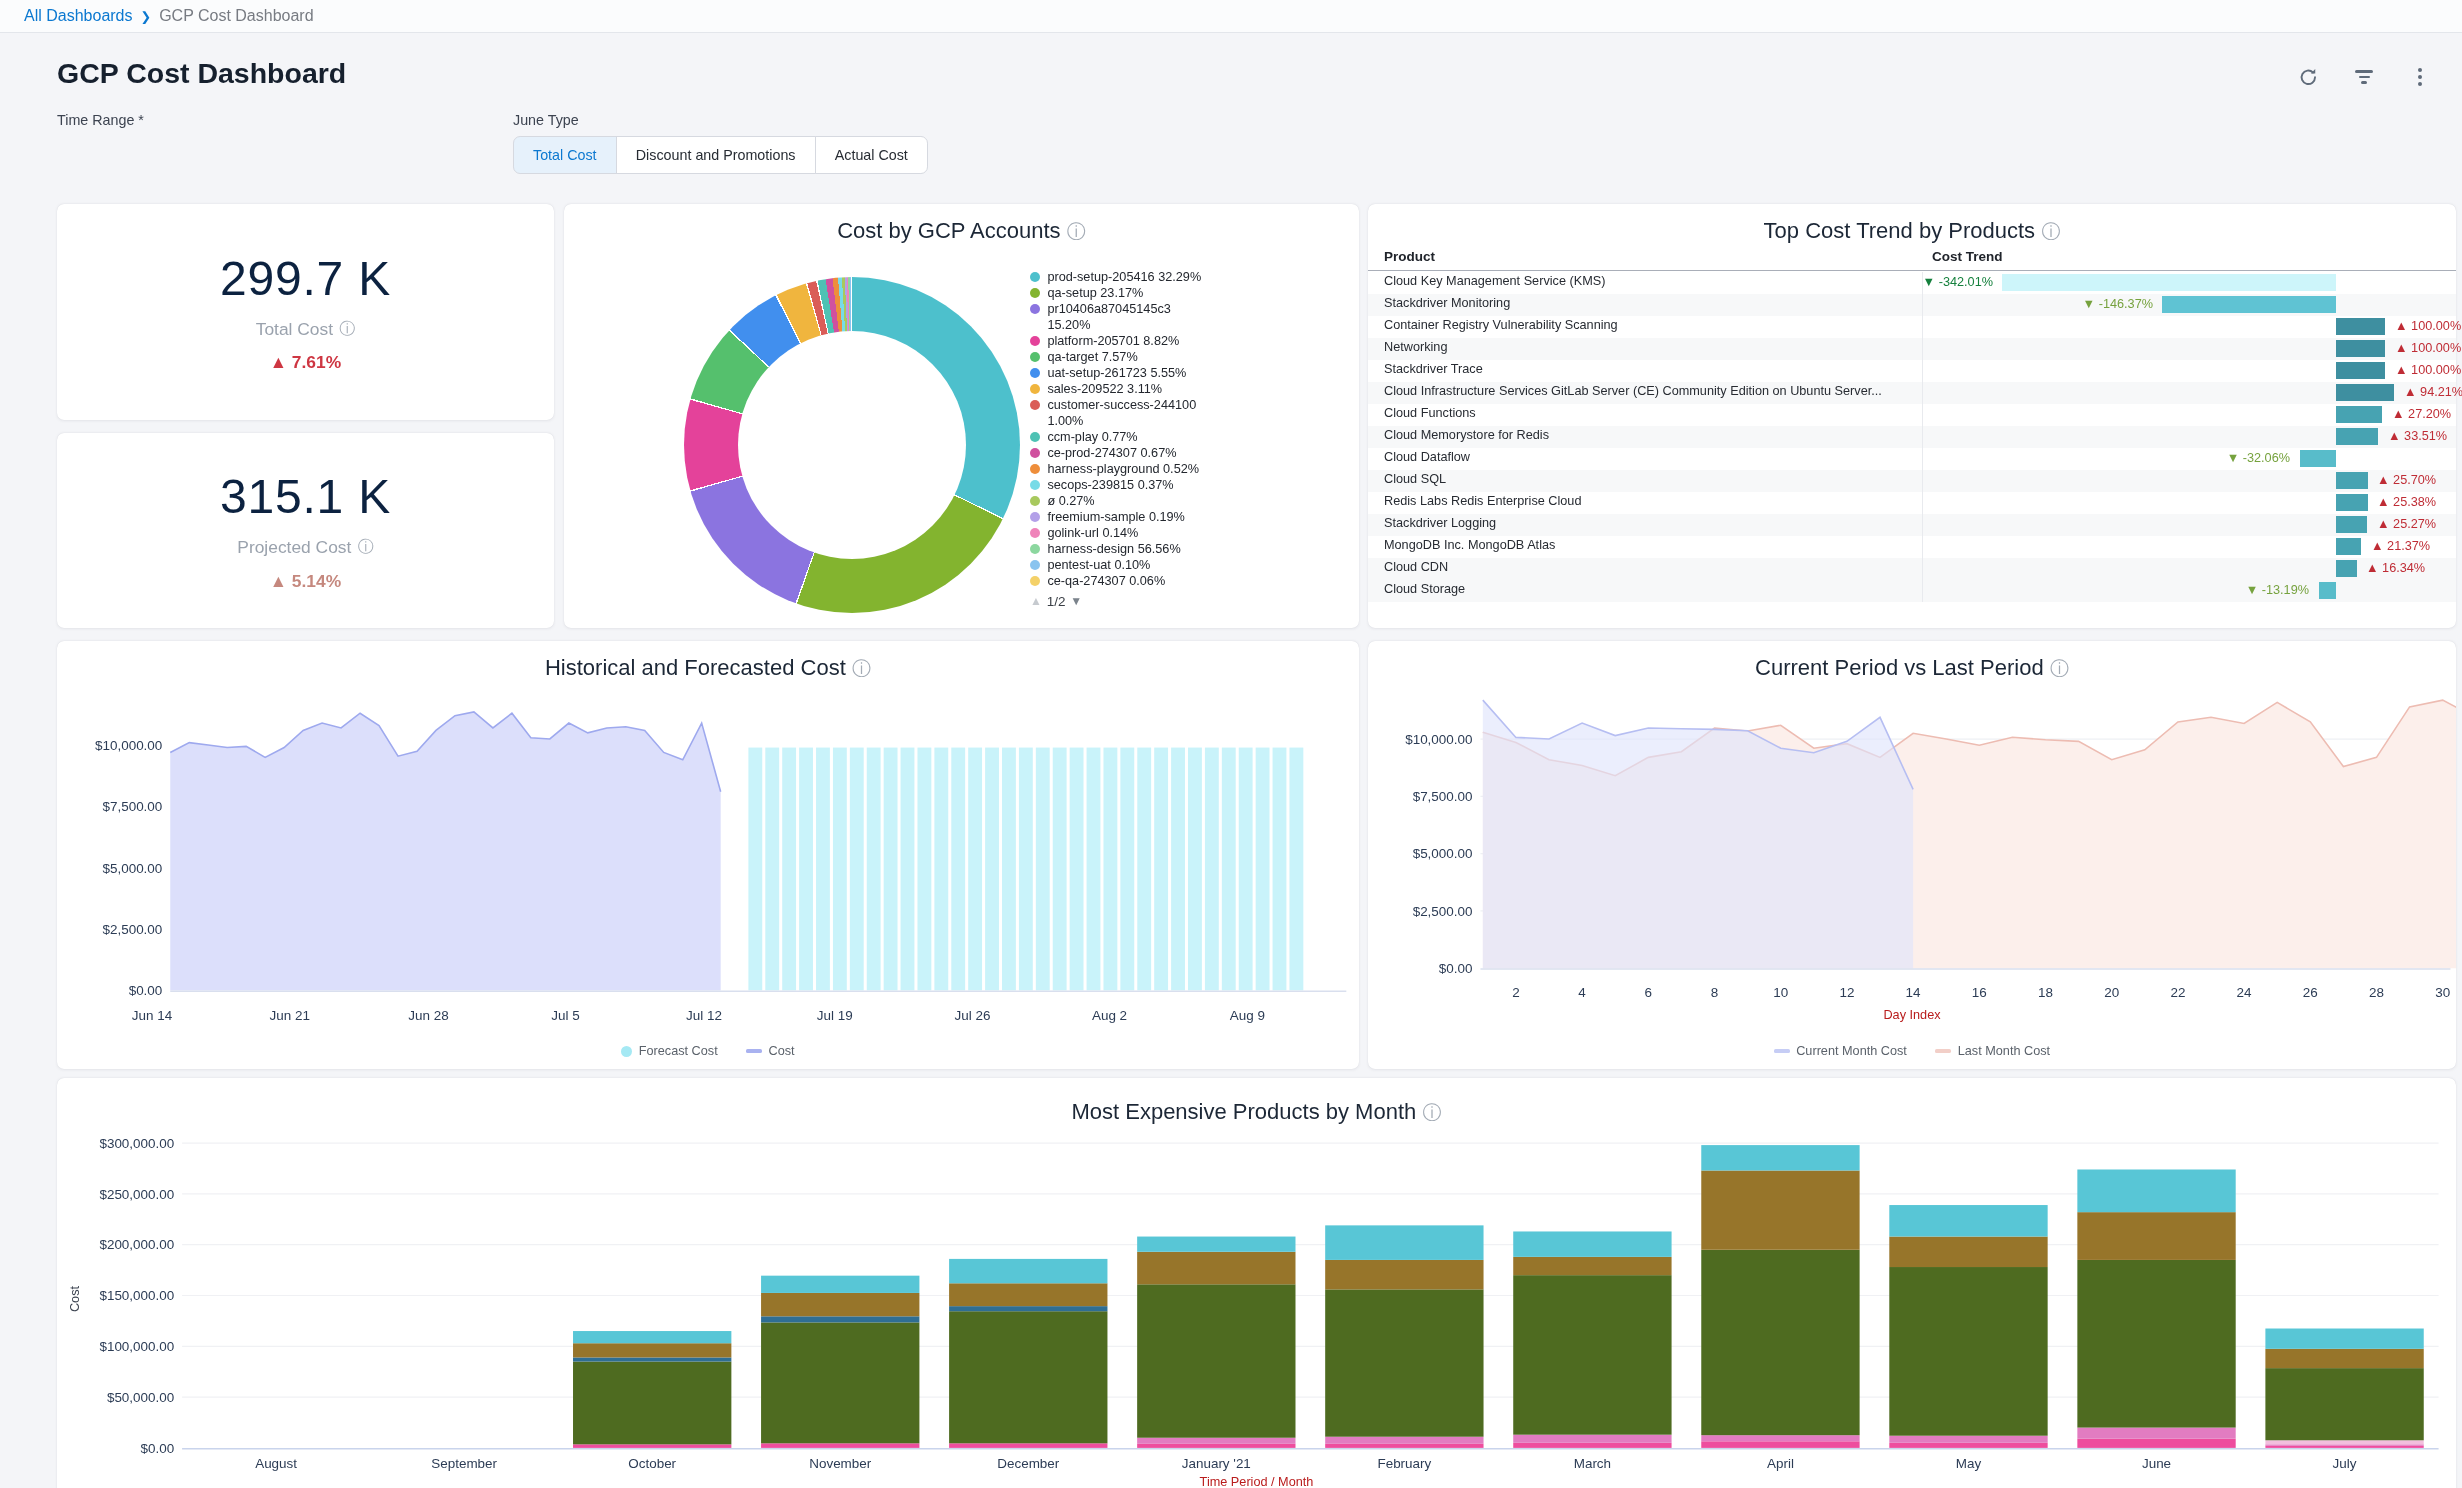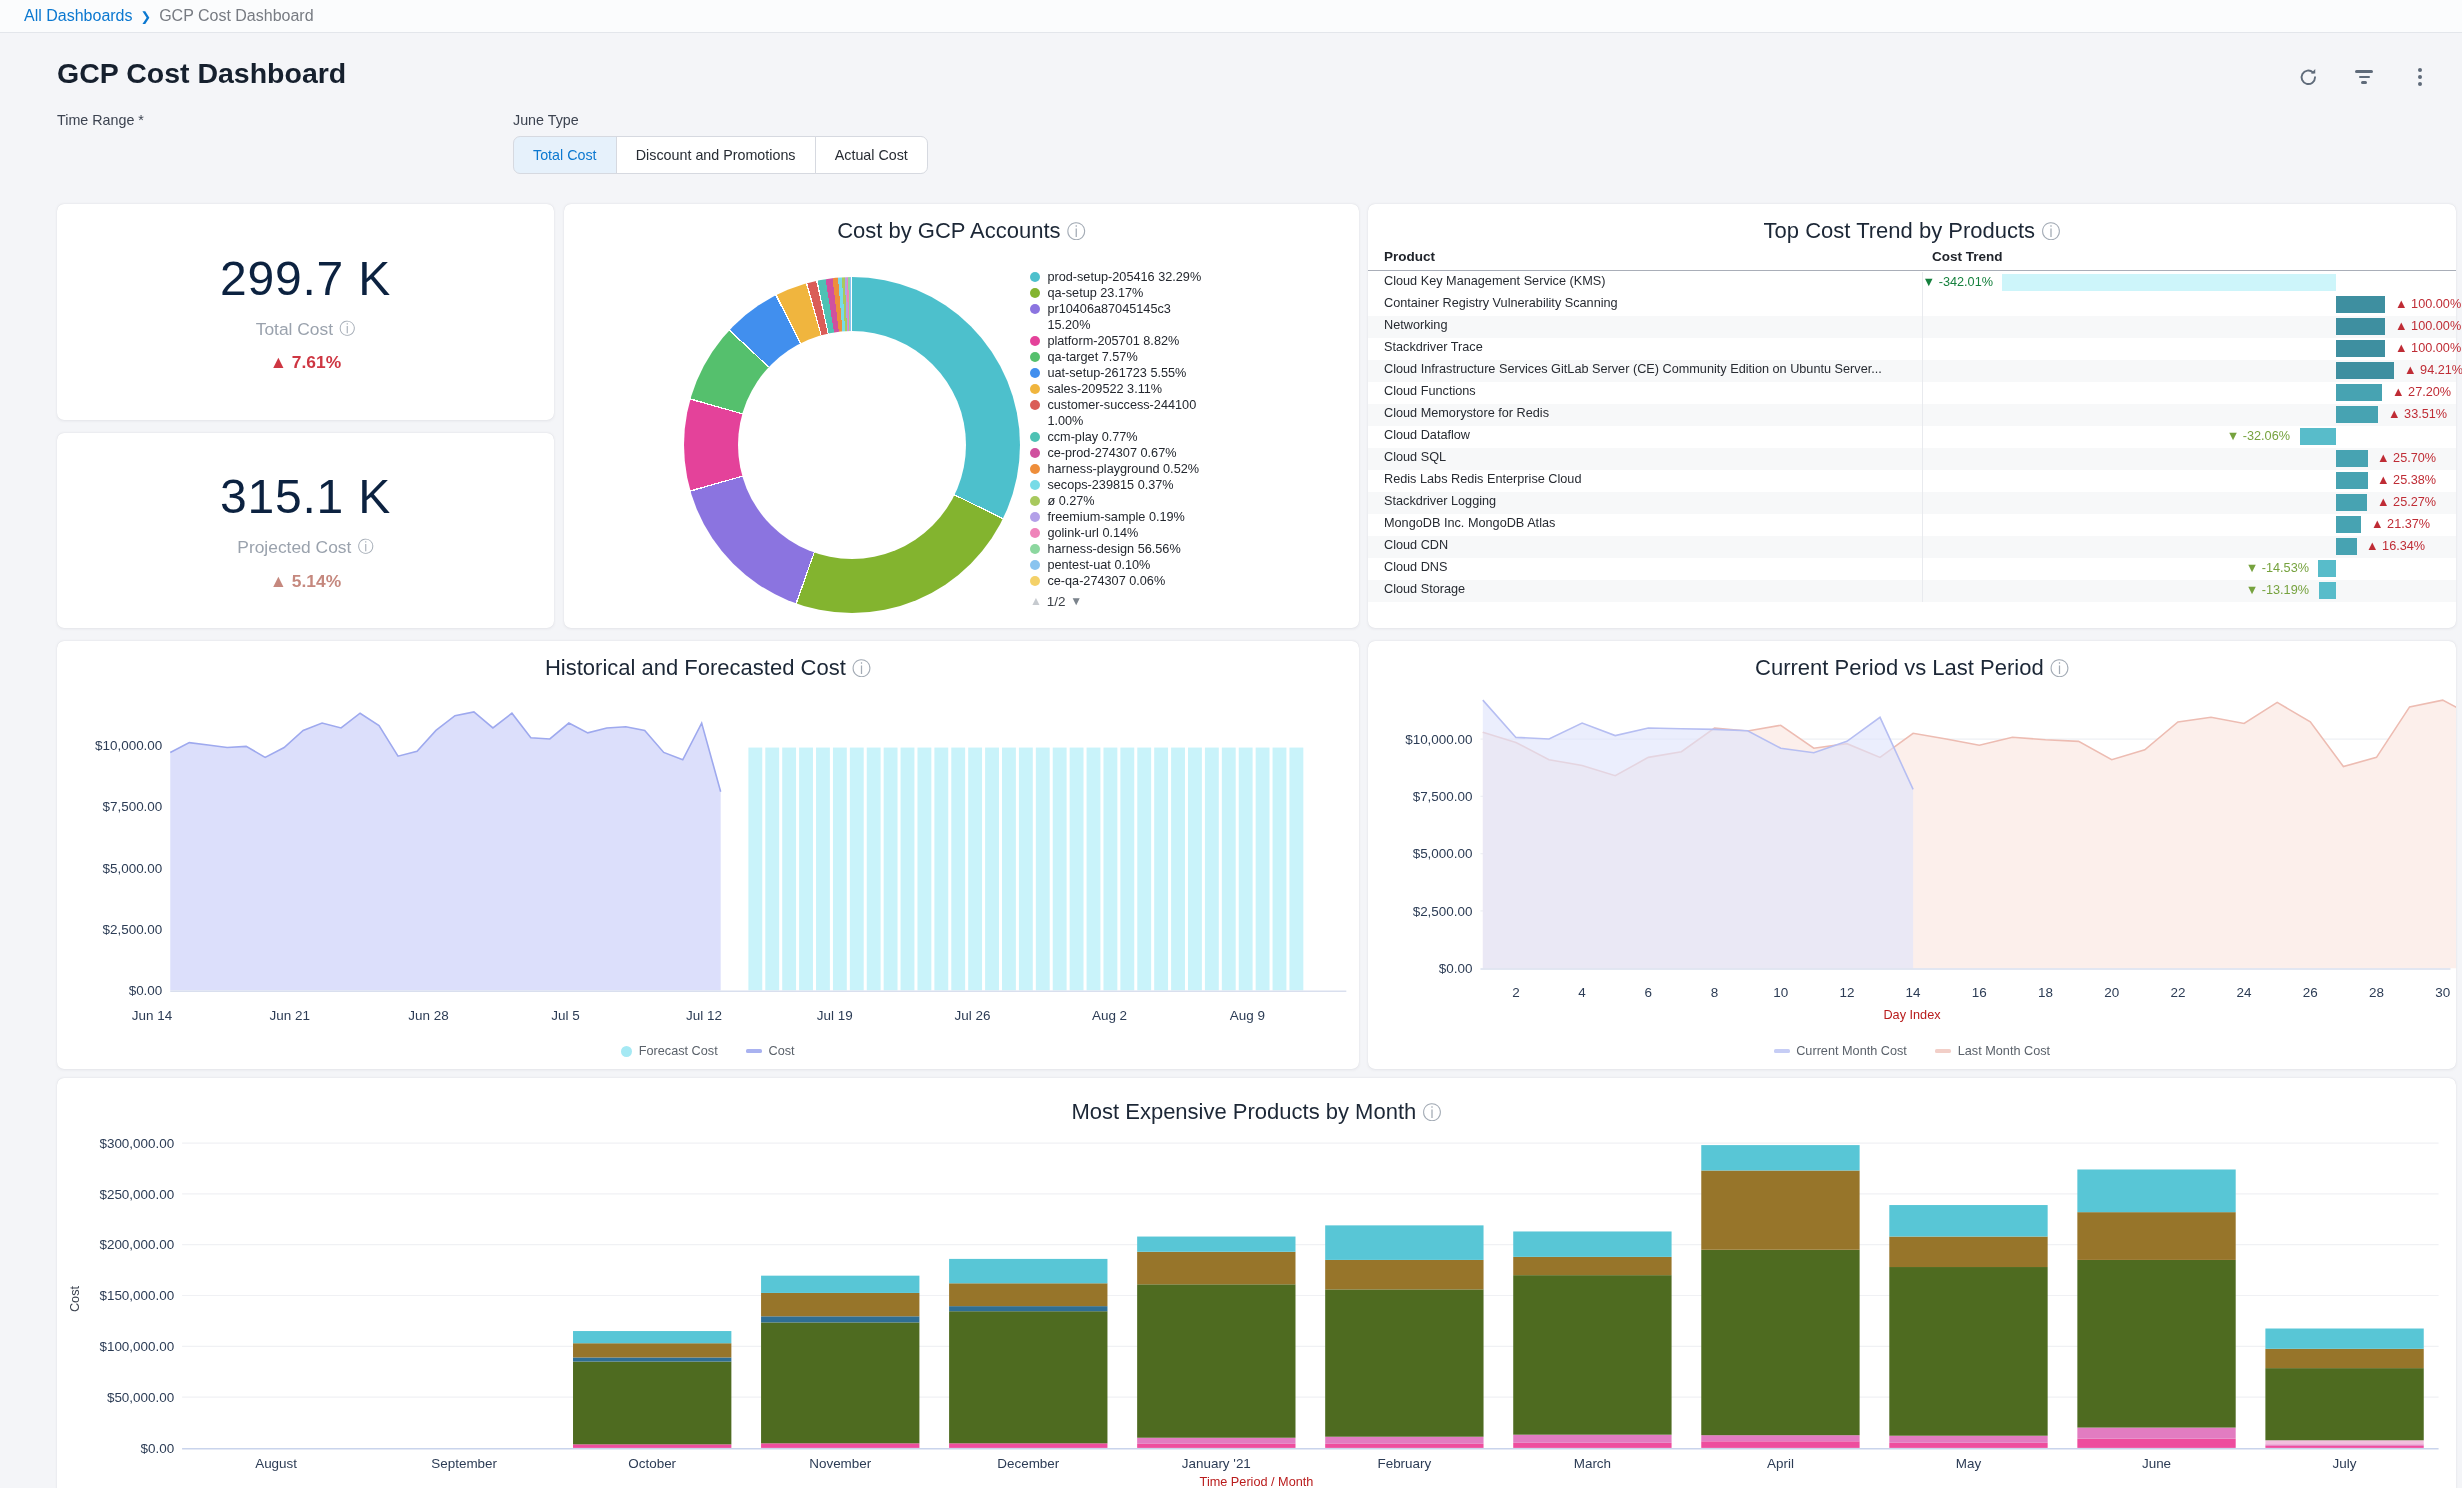--- a/index.html
+++ b/index.html
@@ -235,20 +235,27 @@
       <span class="th-trend">Cost Trend</span>
     </div>
     <div class="tbody" id="trend-tbody">
         <div class="trow">
           <div class="td-product">Cloud Key Management Service (KMS)</div>
           <div class="td-trend">
             <div class="tbar" style="width: 334px; background: rgb(205, 245, 250); left: 79px;"></div>
             <span class="tpct" style="left: 70px; transform: translateX(-100%); color: #15803d;">▼ -342.01%</span>
           </div>
         </div>
+        <div class="trow alt">
+          <div class="td-product">Stackdriver Monitoring</div>
+          <div class="td-trend">
+            <div class="tbar" style="width: 174px; background: rgb(95, 195, 211); left: 239px;"></div>
+            <span class="tpct" style="left: 230px; transform: translateX(-100%); color: rgb(118, 162, 62);">▼ -146.37%</span>
+          </div>
+        </div>
         <div class="trow">
           <div class="td-product">Container Registry Vulnerability Scanning</div>
           <div class="td-trend">
             <div class="tbar" style="width: 49px; background: rgb(62, 143, 160); left: 413px;"></div>
             <span class="tpct" style="left: 472px; color: rgb(191, 44, 53);">▲ 100.00%</span>
           </div>
         </div>
         <div class="trow alt">
           <div class="td-product">Networking</div>
           <div class="td-trend">
@@ -317,27 +324,20 @@
           <div class="td-trend">
             <div class="tbar" style="width: 25px; background: rgb(71, 163, 178); left: 413px;"></div>
             <span class="tpct" style="left: 448px; color: rgb(191, 44, 53);">▲ 21.37%</span>
           </div>
         </div>
         <div class="trow alt">
           <div class="td-product">Cloud CDN</div>
           <div class="td-trend">
             <div class="tbar" style="width: 20.6px; background: rgb(71, 163, 178); left: 413px;"></div>
             <span class="tpct" style="left: 443px; color: rgb(191, 44, 53);">▲ 16.34%</span>
-          </div>
-        </div>
-        <div class="trow">
-          <div class="td-product">Cloud DNS</div>
-          <div class="td-trend">
-            <div class="tbar" style="width: 18px; background: rgb(88, 188, 202); left: 395px;"></div>
-            <span class="tpct" style="left: 386px; transform: translateX(-100%); color: rgb(118, 162, 62);">▼ -14.53%</span>
           </div>
         </div>
         <div class="trow alt">
           <div class="td-product">Cloud Storage</div>
           <div class="td-trend">
             <div class="tbar" style="width: 17.4px; background: rgb(88, 188, 202); left: 396px;"></div>
             <span class="tpct" style="left: 386px; transform: translateX(-100%); color: rgb(118, 162, 62);">▼ -13.19%</span>
           </div>
         </div>
       </div>

